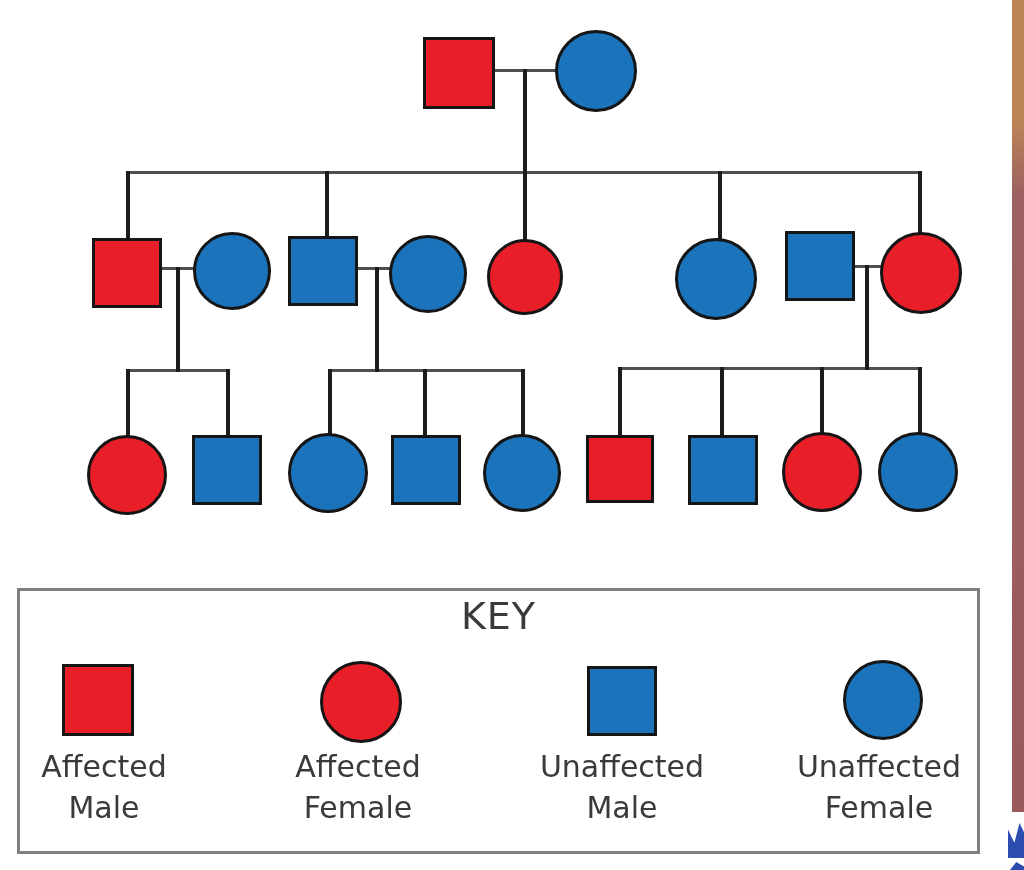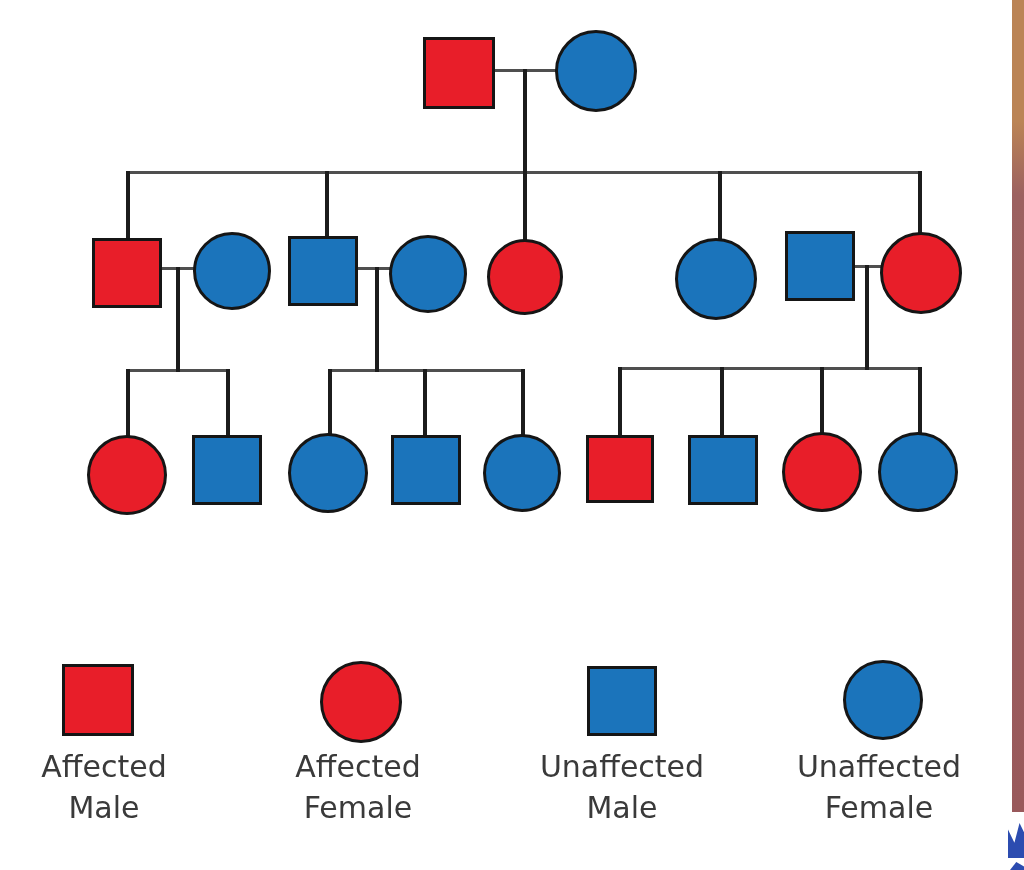--- a/index.html
+++ b/index.html
@@ -80,20 +80,23 @@
       <div class="pm" style="left: 192px; top: 435px; width: 70px; height: 70px; background: rgb(27, 116, 187); border-color: rgb(21, 21, 21);"></div>
       <div class="pm circ" style="left: 288px; top: 433px; width: 80px; height: 80px; background: rgb(27, 116, 187); border-color: rgb(21, 21, 21);"></div>
       <div class="pm" style="left: 391px; top: 435px; width: 70px; height: 70px; background: rgb(27, 116, 187); border-color: rgb(21, 21, 21);"></div>
       <div class="pm circ" style="left: 483px; top: 434px; width: 78px; height: 78px; background: rgb(27, 116, 187); border-color: rgb(21, 21, 21);"></div>
       <div class="pm" style="left: 586px; top: 435px; width: 68px; height: 68px; background: rgb(232, 30, 41); border-color: rgb(21, 21, 21);"></div>
       <div class="pm" style="left: 688px; top: 435px; width: 70px; height: 70px; background: rgb(27, 116, 187); border-color: rgb(21, 21, 21);"></div>
       <div class="pm circ" style="left: 782px; top: 432px; width: 80px; height: 80px; background: rgb(232, 30, 41); border-color: rgb(21, 21, 21);"></div>
       <div class="pm circ" style="left: 878px; top: 432px; width: 80px; height: 80px; background: rgb(27, 116, 187); border-color: rgb(21, 21, 21);"></div>
     </div>
 
+  <div class="keybox" style="border-color: rgb(127, 127, 127);">
+    <div class="key-title" style="color: rgb(58, 58, 58);">KEY</div>
+  </div>
   <div class="key-overlay">
       <div class="pm" style="left: 62px; top: 664px; width: 72px; height: 72px; background: rgb(232, 30, 41); border-color: rgb(21, 21, 21);"></div>
       <div class="key-label" style="left: 104px; top: 746px; color: rgb(58, 58, 58);">Affected
 Male</div>
       <div class="pm circ" style="left: 320px; top: 661px; width: 82px; height: 82px; background: rgb(232, 30, 41); border-color: rgb(21, 21, 21);"></div>
       <div class="key-label" style="left: 358px; top: 746px; color: rgb(58, 58, 58);">Affected
 Female</div>
       <div class="pm" style="left: 587px; top: 666px; width: 70px; height: 70px; background: rgb(27, 116, 187); border-color: rgb(21, 21, 21);"></div>
       <div class="key-label" style="left: 622px; top: 746px; color: rgb(58, 58, 58);">Unaffected
 Male</div>

